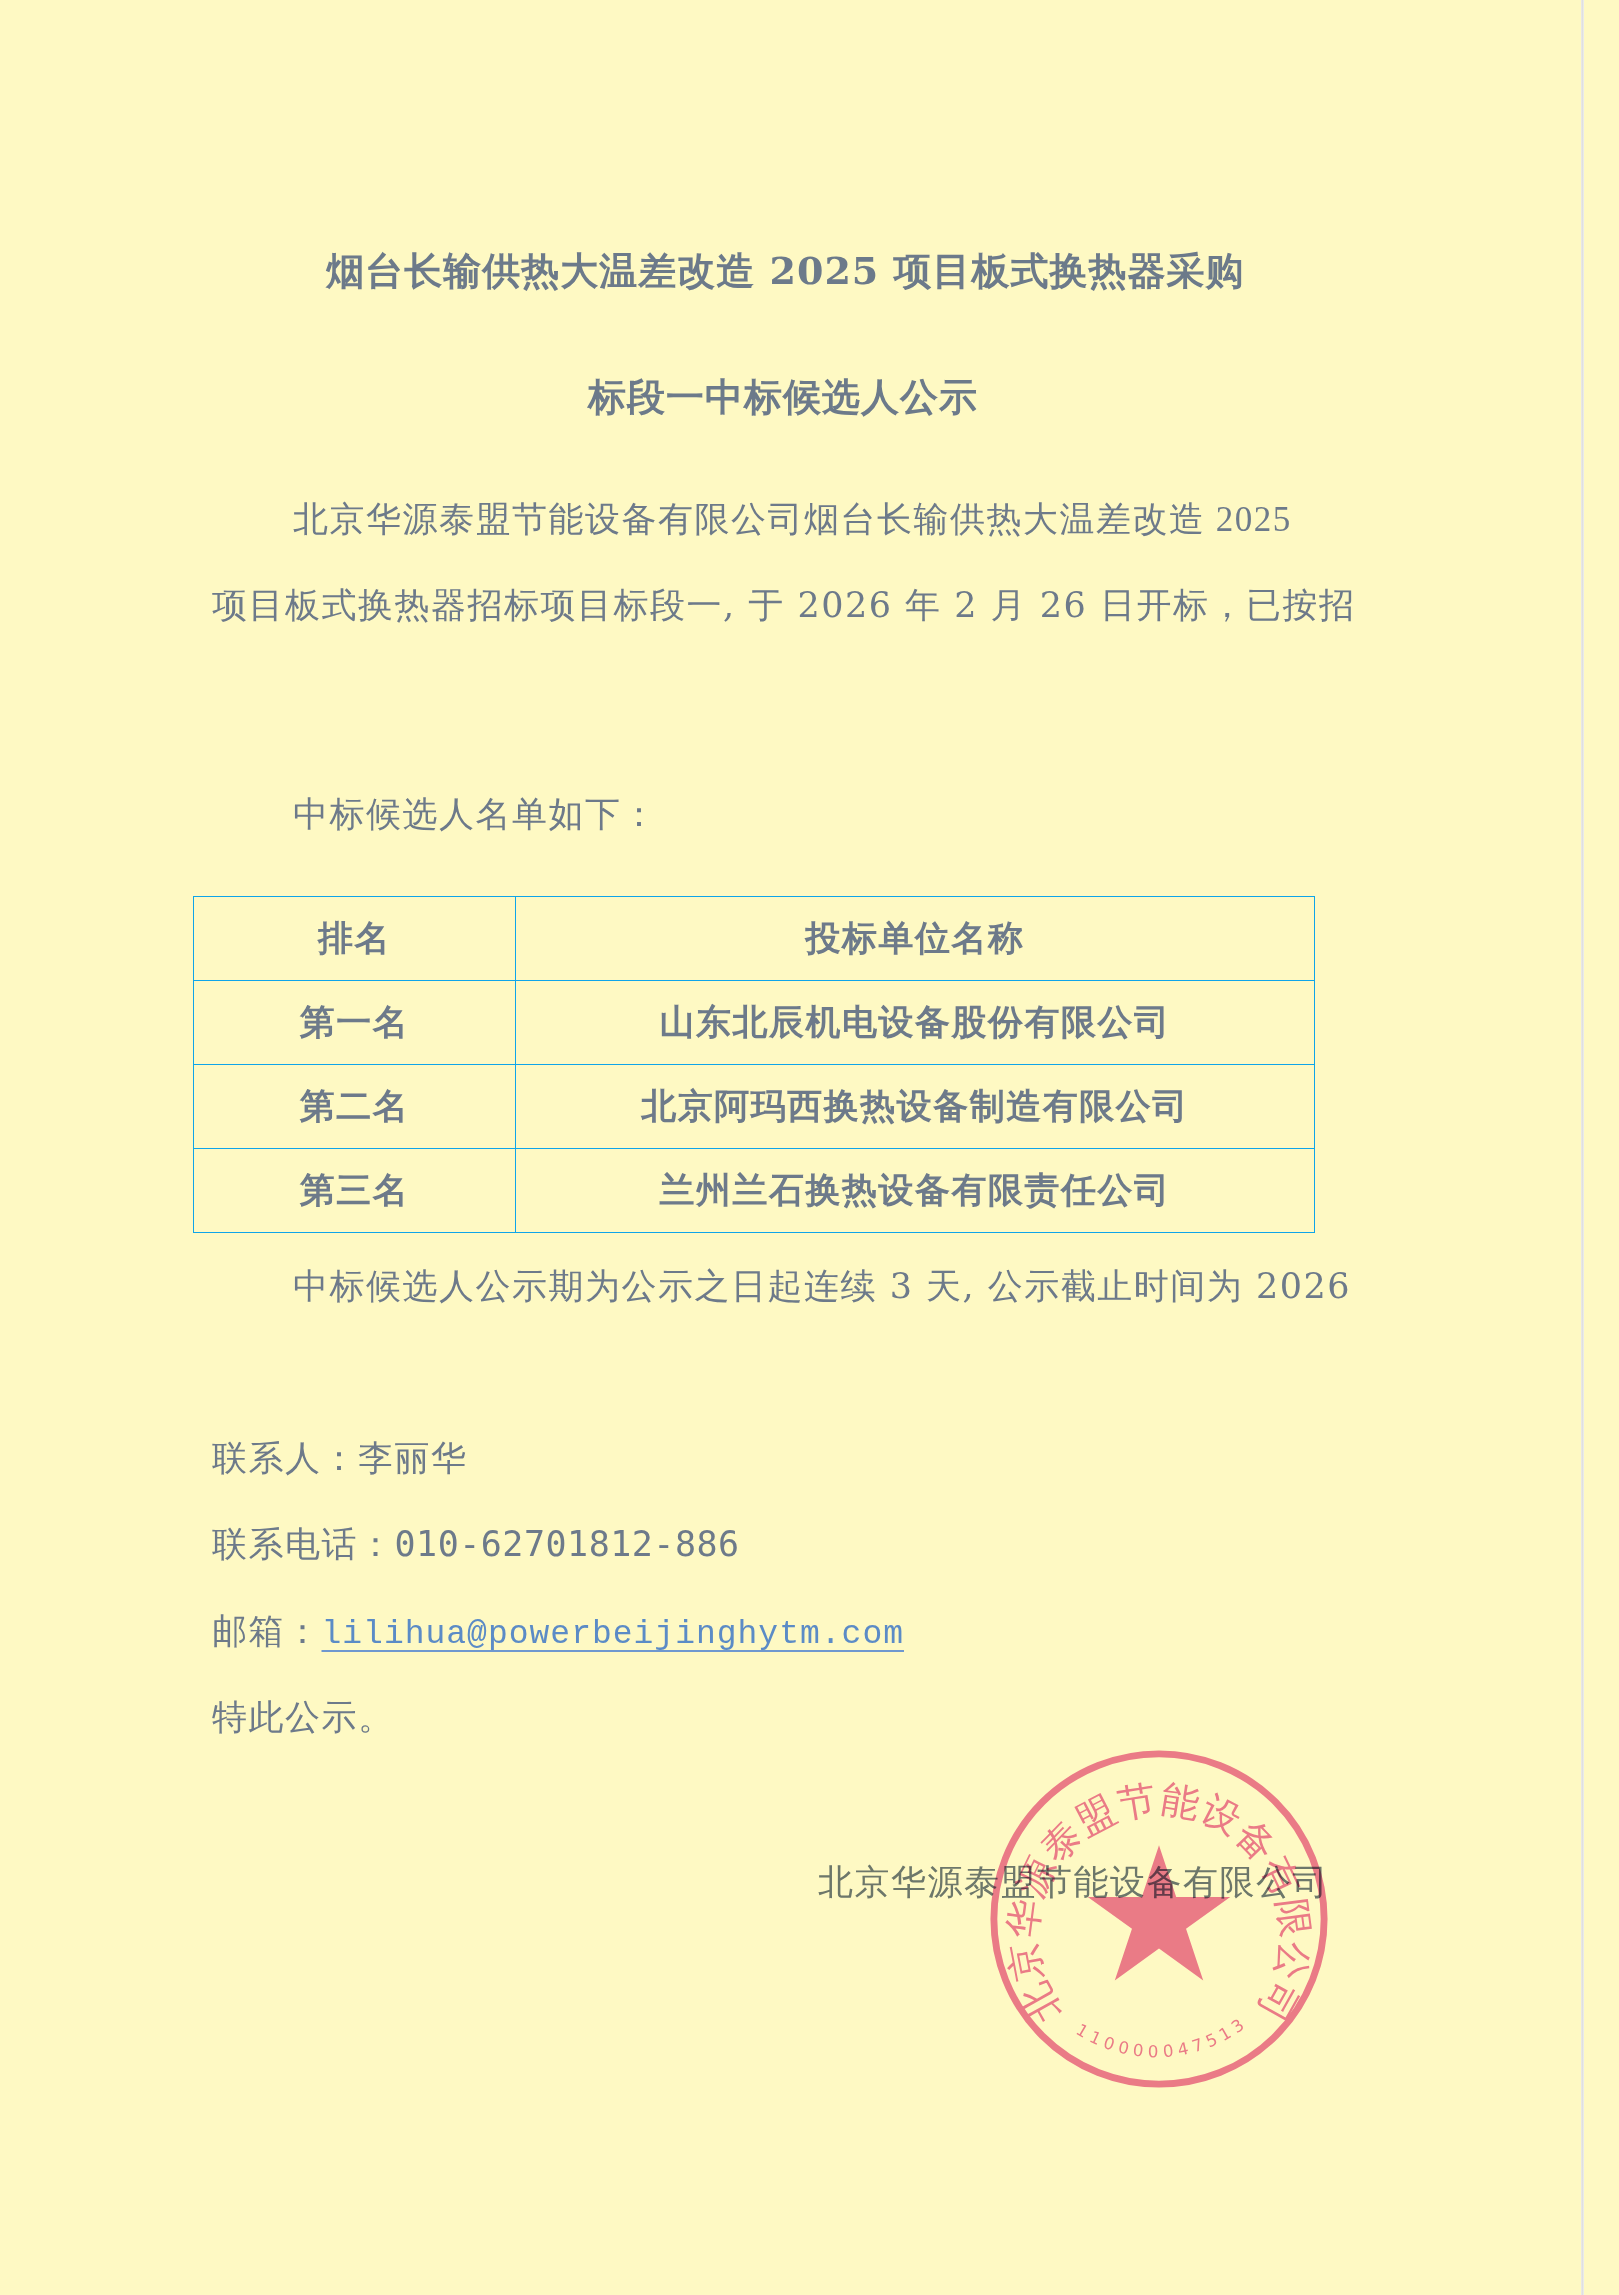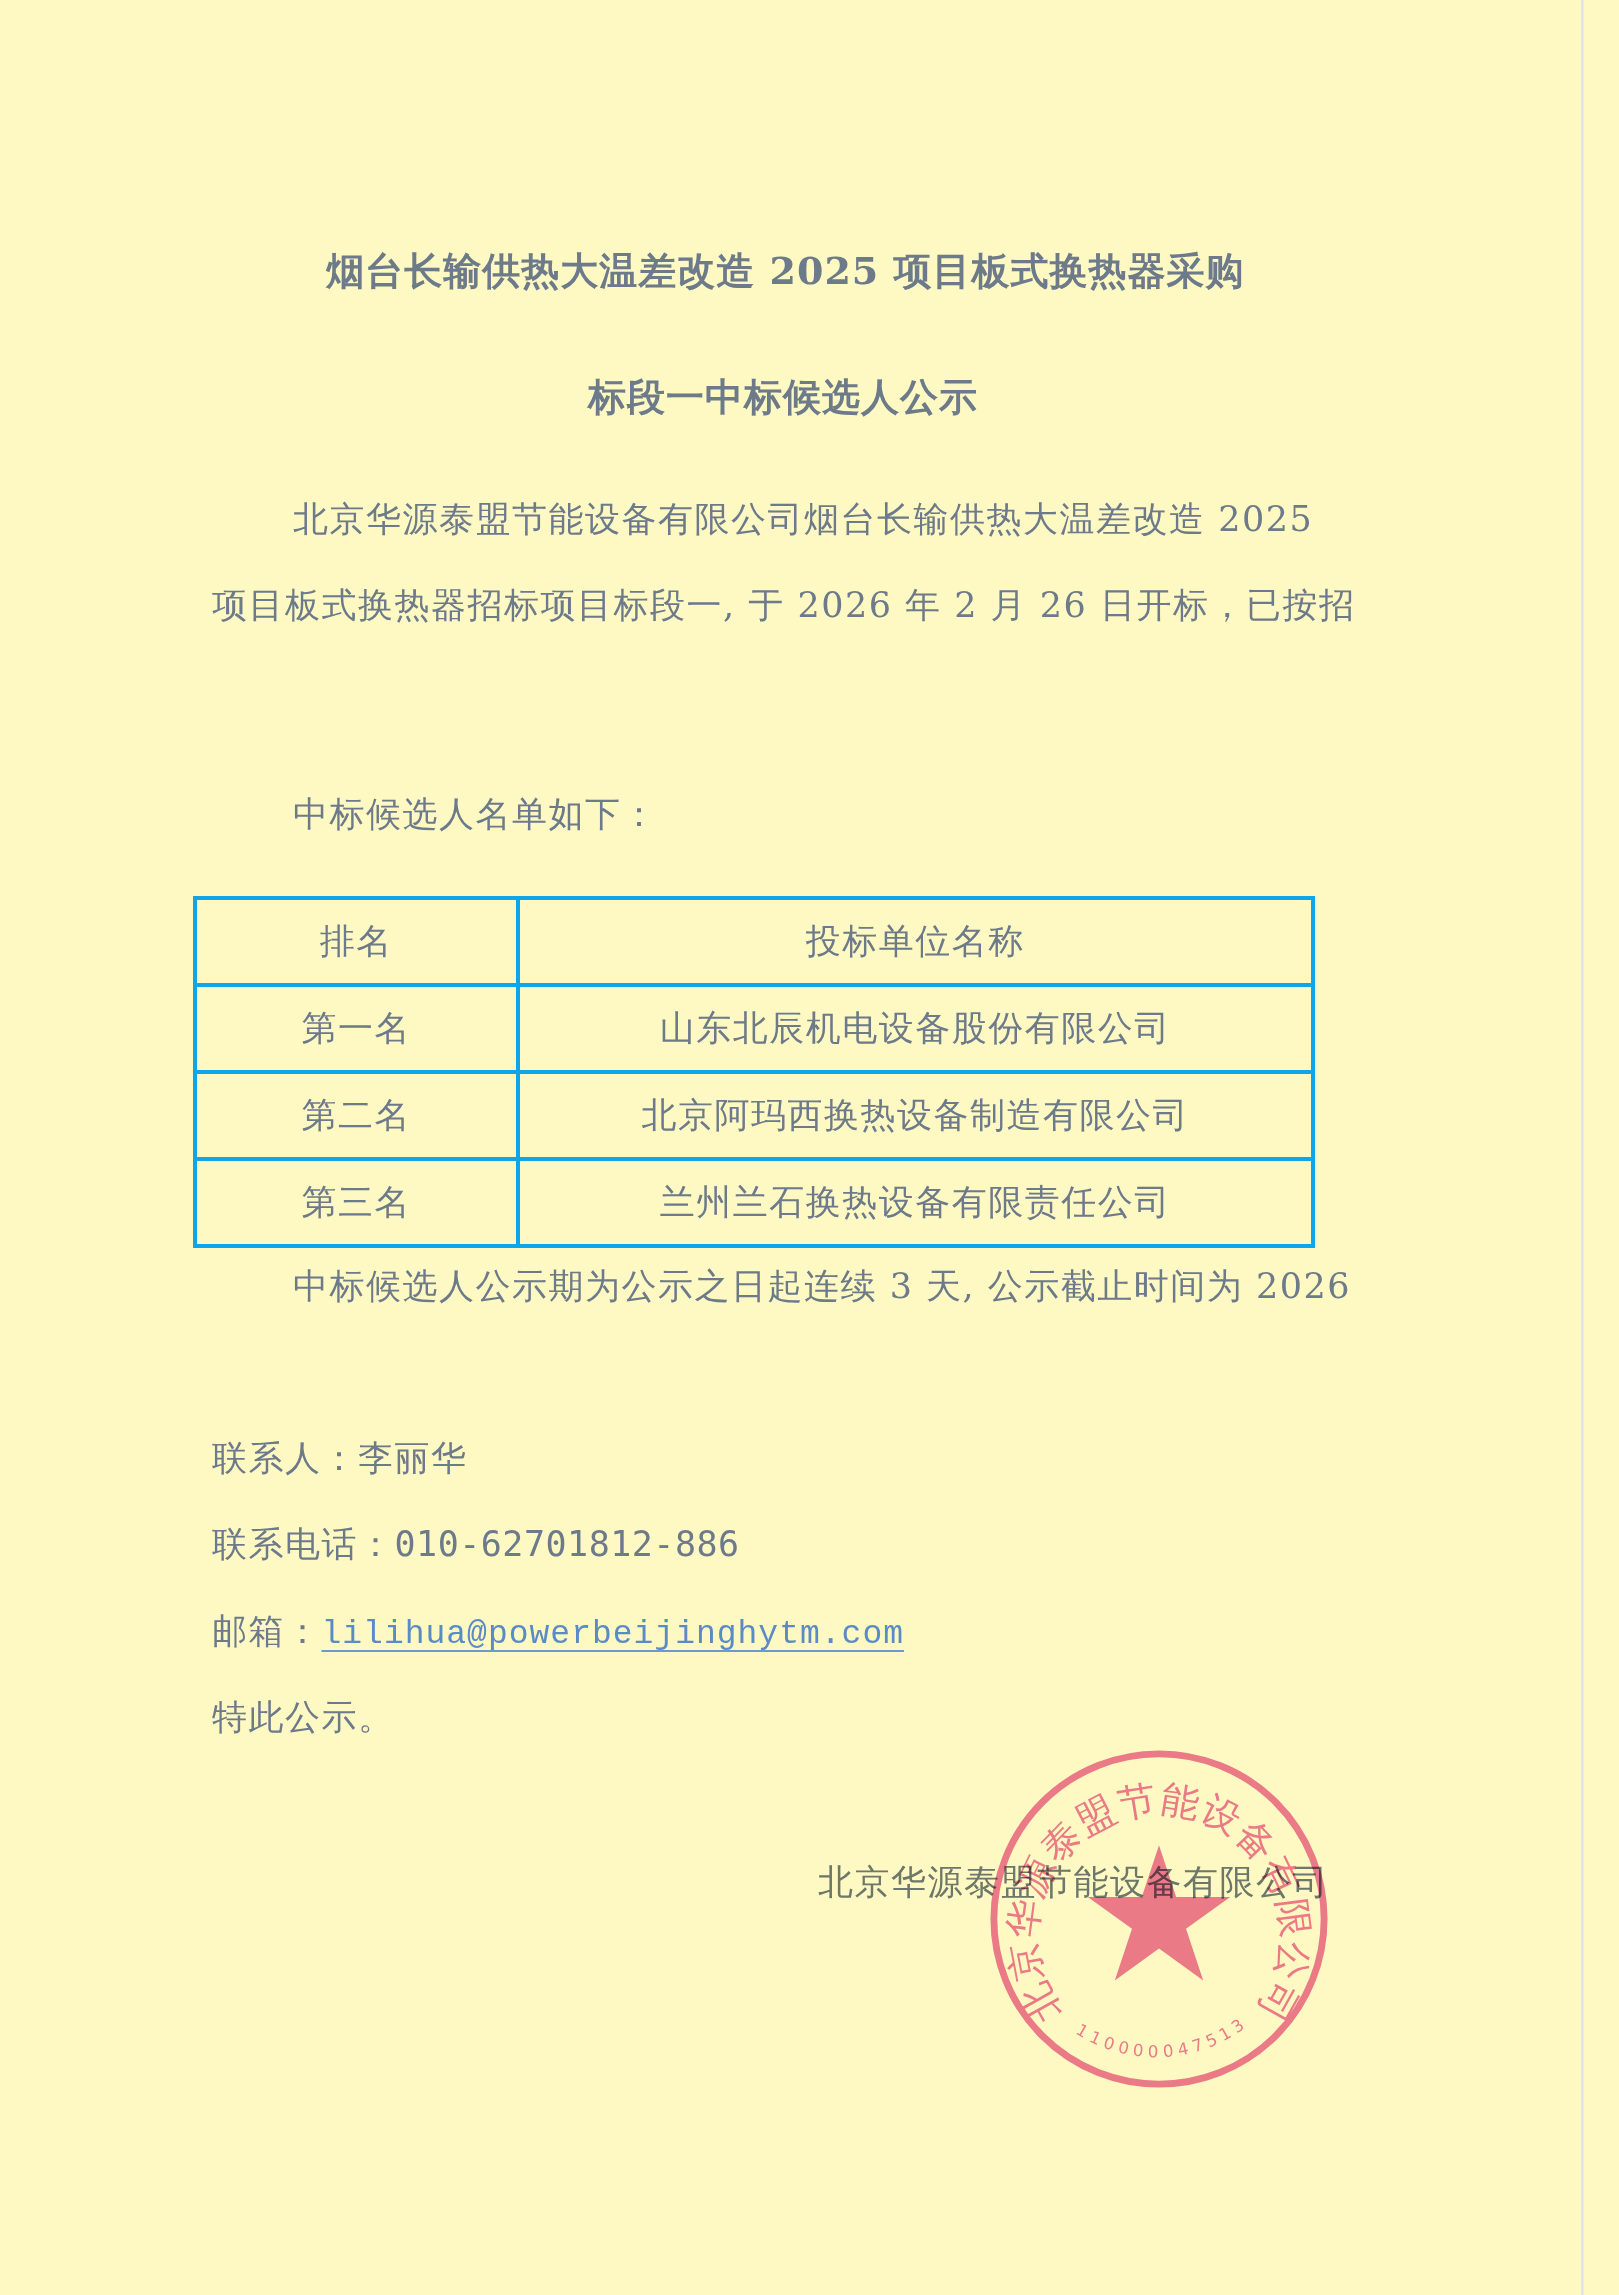--- a/index.html
+++ b/index.html
@@ -48,42 +48,42 @@
 
   .line {
     position: absolute;
     font-size: 35px;
     line-height: 49px;
     white-space: nowrap;
     color: #6d7a8a;
     letter-spacing: 1.5px;
   }
 
-  .p1-l1 { left: 293px; top: 495px; }
+  .p1-l1 { left: 293px; top: 495px; font-family: Liberation Serif, serif; }
   .p1-l2 { left: 212px; top: 581px; }
   .p1-l3 { left: 212px; top: 667px; }
 
   .list-intro { left: 293px; top: 790px; }
 
   table.cand {
     position: absolute;
     left: 193px;
     top: 896px;
     width: 1122px;
     border-collapse: collapse;
     font-size: 35px;
     color: #6d7a8a;
     font-family: "DejaVu Serif", "Liberation Serif", serif;
   }
   table.cand td, table.cand th {
-    border: 4px solid #0ea5e9;
+    border: 1px solid #0ea5e9;
     height: 83px;
     text-align: center;
     vertical-align: middle;
-    font-weight: normal;
+    font-weight: bold;
     letter-spacing: 1.5px;
     padding: 0;
   }
   table.cand .c1 { width: 322px; }
   table.cand .c2 { width: 800px; }
 
   .p2-l1 { left: 293px; top: 1262px; }
   .p2-l2 { left: 212px; top: 1348px; }
   .contact { left: 212px; top: 1434px; }
   .phone { left: 212px; top: 1520px; }

